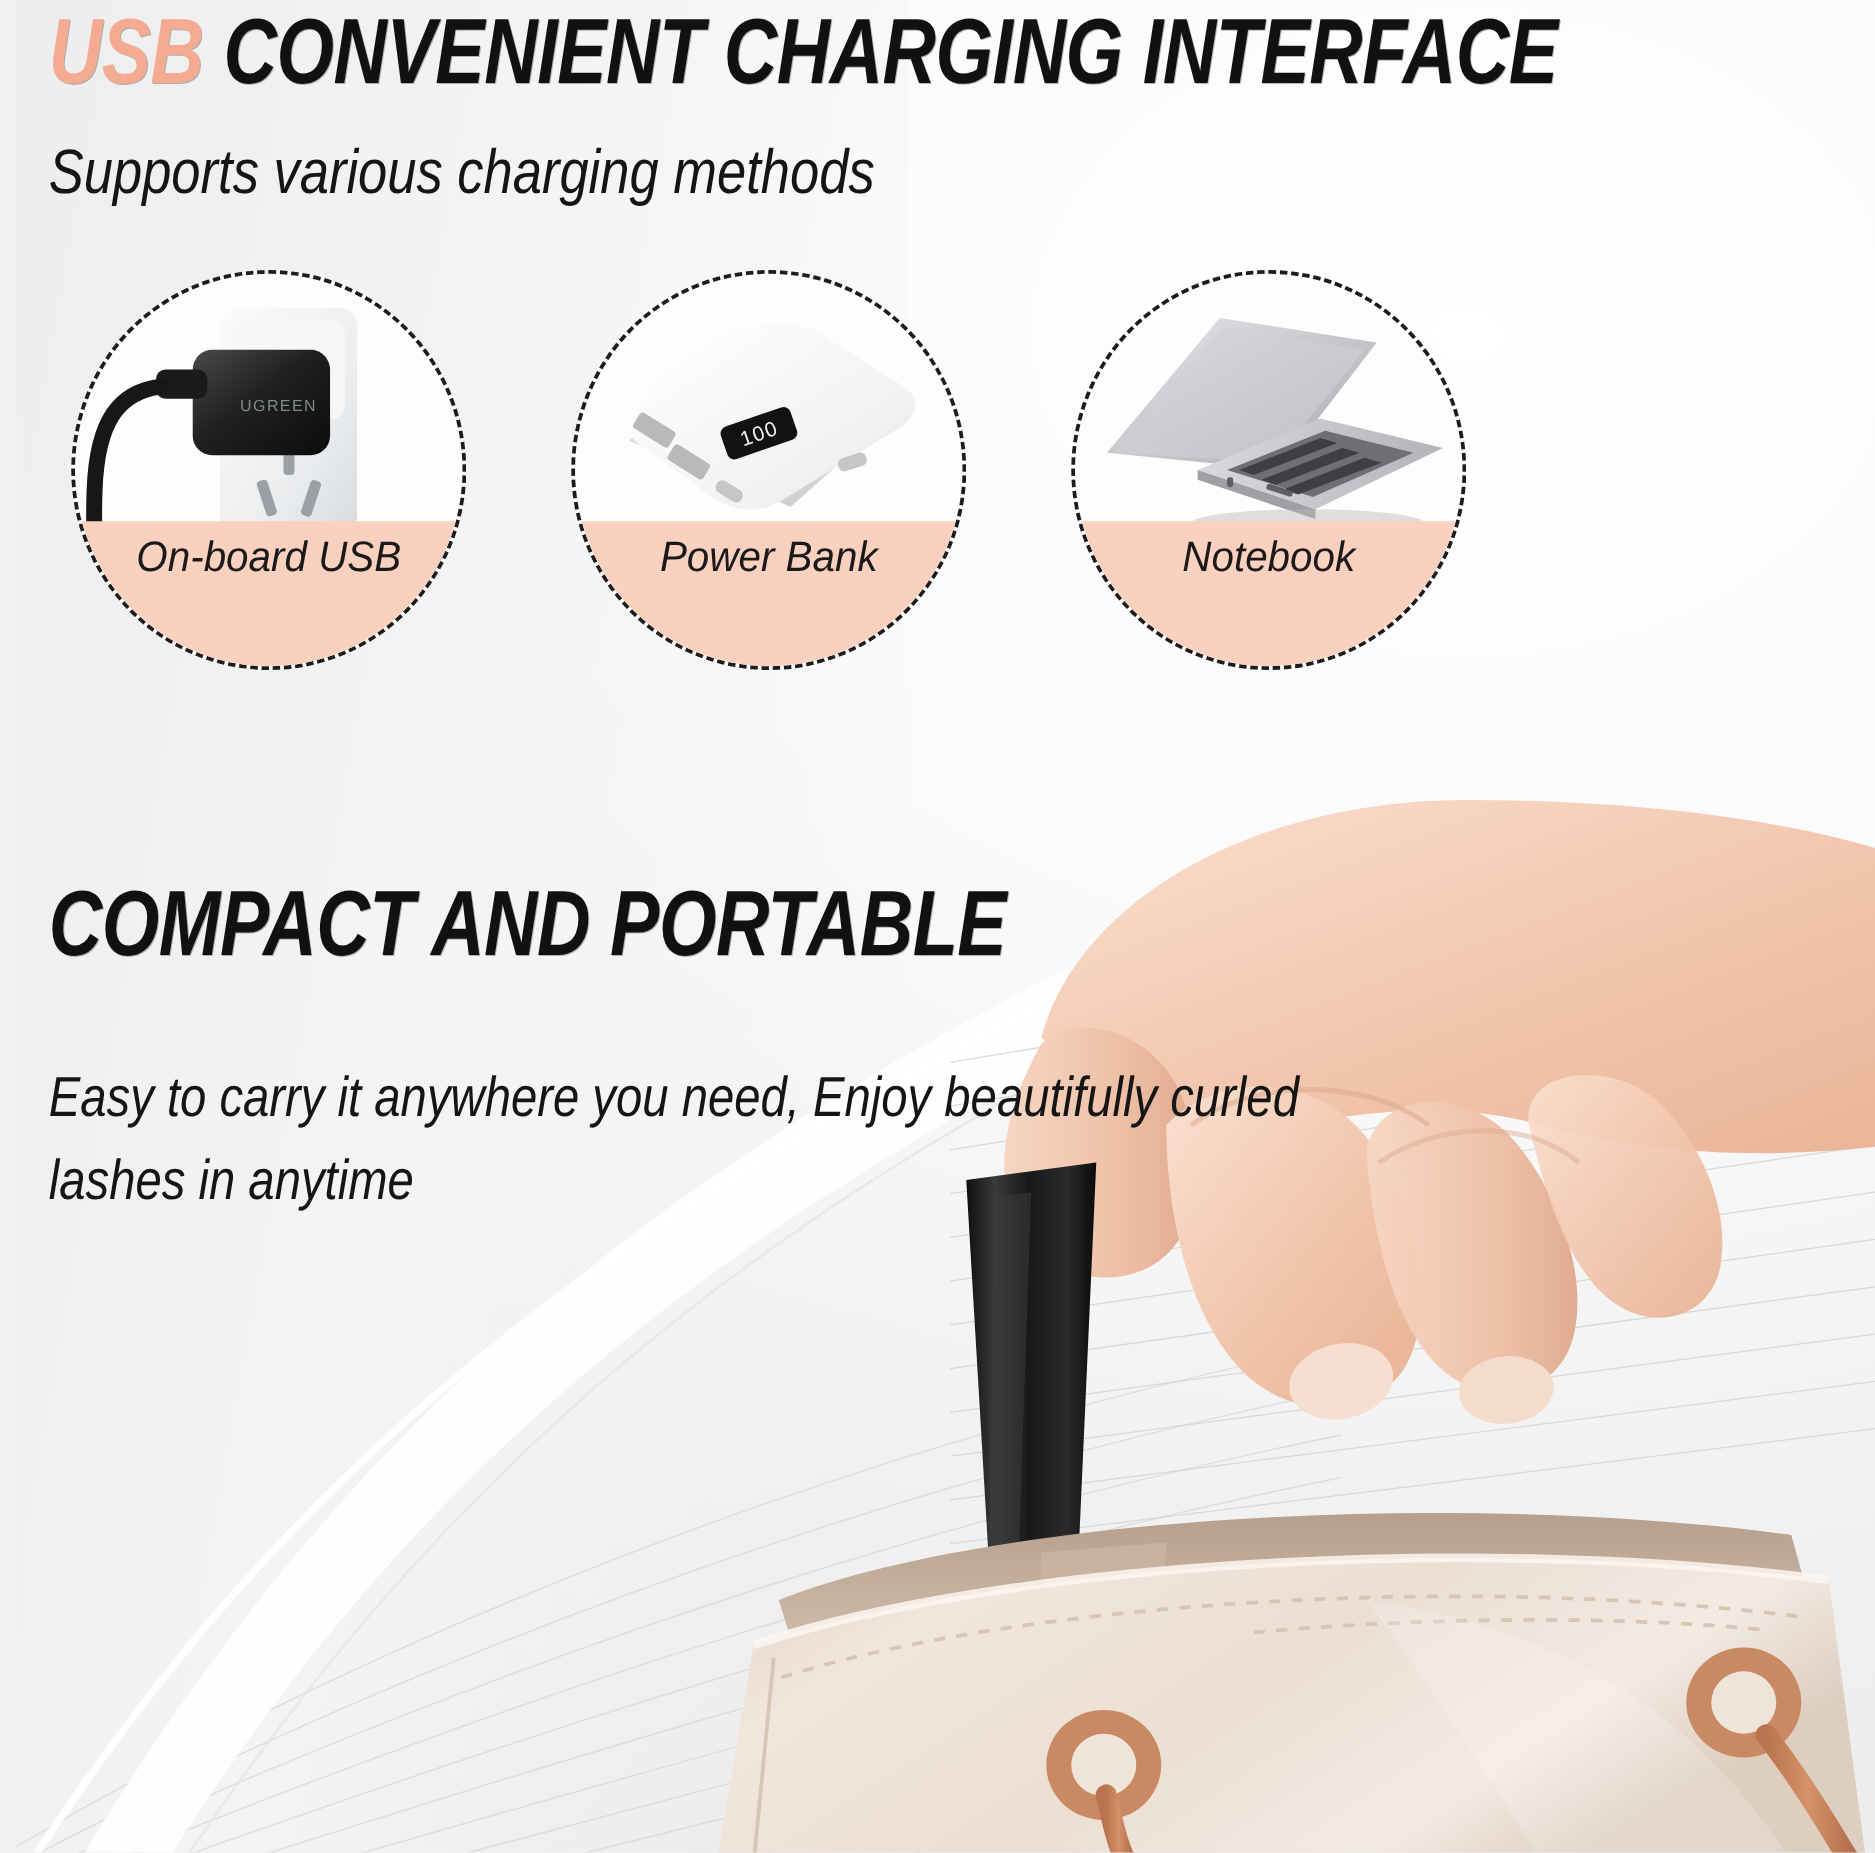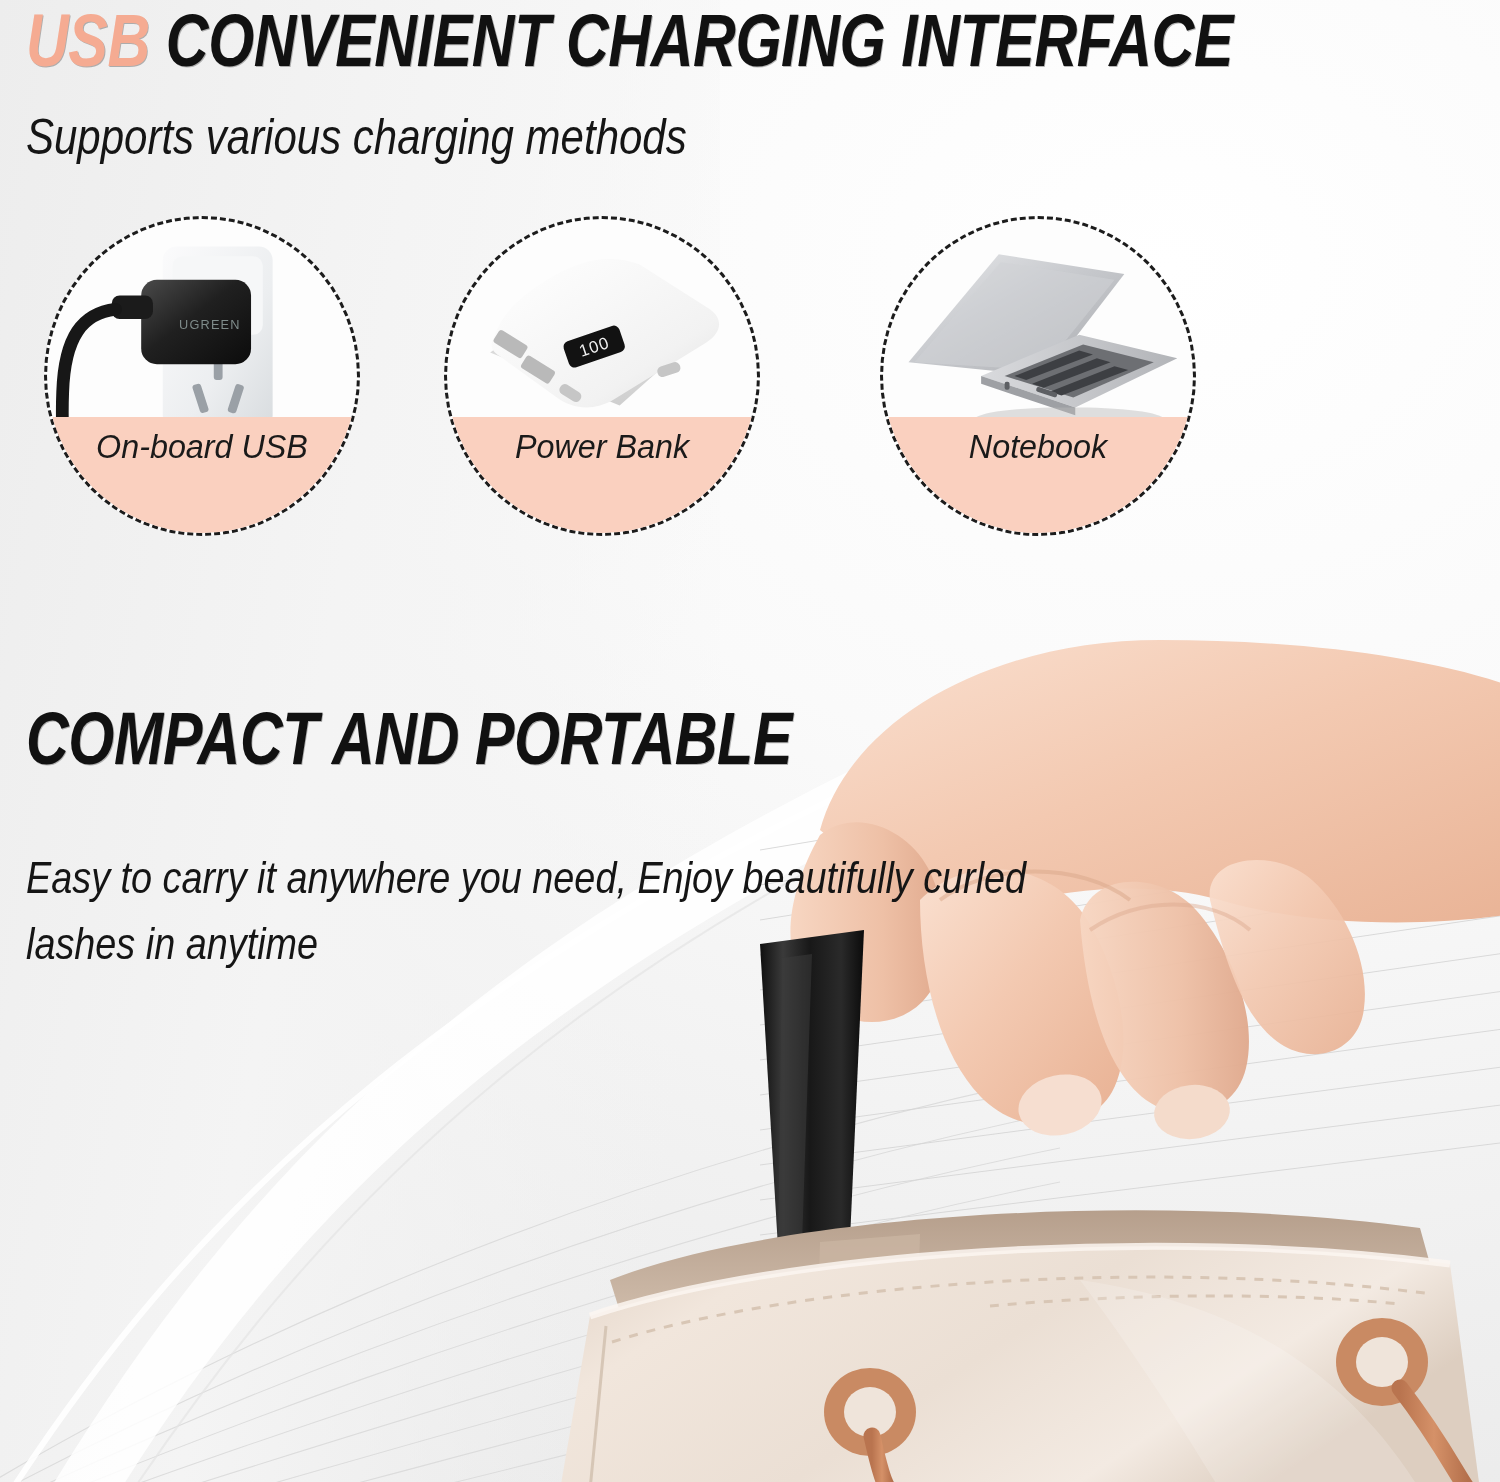--- a/index.html
+++ b/index.html
@@ -1,21 +1,21 @@
 <!DOCTYPE html>
 <html><head>
 <meta charset="utf-8">
 <style>
   html,body{margin:0;padding:0;}
   body{
     width:1500px;height:1482px;overflow:hidden;position:relative;
     font-family:"Liberation Sans",sans-serif;
     background:#f2f2f2;
   }
-  #page{position:absolute;inset:0;overflow:hidden;}
+  #page{position:absolute;inset:0;overflow:hidden;margin-left:13px;}
 
   
   .bg-base{position:absolute;inset:0;
     background:
       radial-gradient(120% 90% at 78% 18%, #ffffff 0%, #fafafa 38%, #f1f1f1 72%, #eaeaea 100%);
   }
   .bg-soft-left{position:absolute;left:0;top:0;width:48%;height:100%;
     background:linear-gradient(100deg,#ededed 0%,#f4f4f4 45%,rgba(250,250,250,0) 90%);}
   .bg-fan{position:absolute;left:-140px;top:620px;width:1200px;height:980px;}
   .bg-swoosh{position:absolute;left:-60px;top:640px;width:1200px;height:900px;}
@@ -51,21 +51,21 @@
   .circle{
     position:absolute;top:0;width:316px;height:320px;
     border:3px dashed #1c1c1c;
     border-radius:50%;
     background:#fdfdfd;
     overflow:hidden;
     box-sizing:border-box;
   }
   #circle-onboard-usb{left:44px;}
   #circle-power-bank{left:444px;}
-  #circle-notebook{left:880px;}
+  #circle-notebook{left:844px;}
   .circle .band{
     position:absolute;left:-6px;right:-6px;bottom:0;height:37%;
     background:#fad0bf;
   }
   .circle .band-label{
     position:absolute;left:0;right:0;bottom:0;height:37%;
     display:flex;align-items:flex-start;justify-content:center;
     padding-top:10px;box-sizing:border-box;
     font-style:italic;font-size:34px;color:#1a1a1a;
     transform:scaleX(.95);

